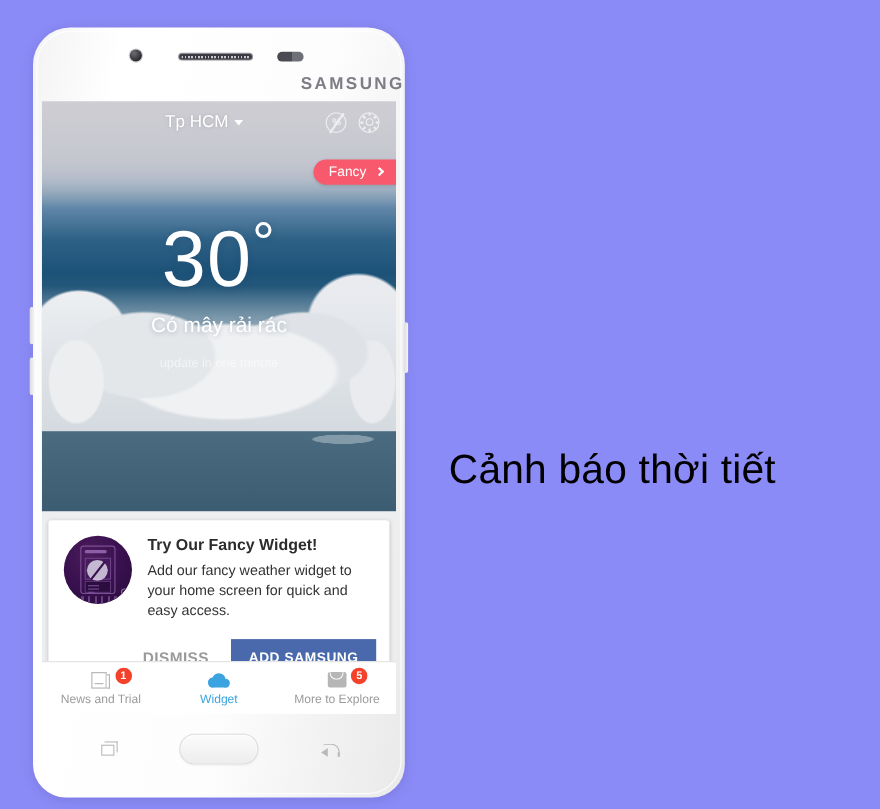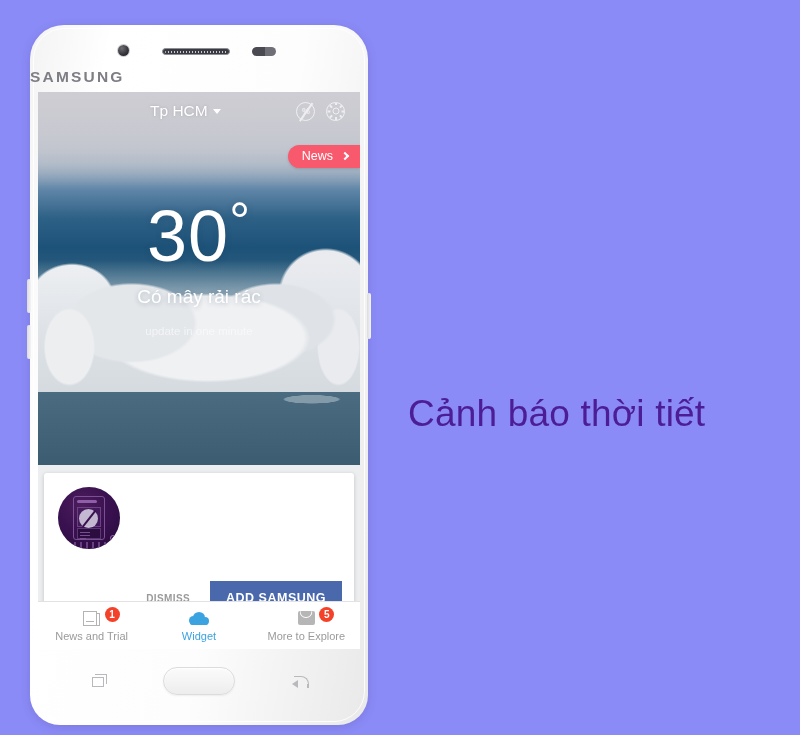--- a/index.html
+++ b/index.html
@@ -6,23 +6,23 @@
   html, body {
     width: 800px; height: 735px;
     overflow: hidden;
     font-family: "Liberation Sans", sans-serif;
   }
   body { background: #8b8bf7; position: relative; }
 
   
   .headline {
     position: absolute;
-    left: 408px; top: 393px;
+    left: 408px; top: 406px;
     font-size: 37px;
-    color: #4c1d95;
+    color: #000000;
     font-weight: 400;
     letter-spacing: 0.2px;
     white-space: nowrap;
   }
 
   
   .phone {
     position: absolute;
     left: 30px; top: 25px;
     width: 338px; height: 700px;
@@ -67,21 +67,21 @@
     background: repeating-linear-gradient(90deg,#c9c9cf 0 1.4px,#3a3a42 1.4px 3px);
     border-radius: 2px;
   }
   .sensor {
     position: absolute; left: 222px; top: 22px;
     width: 24px; height: 9px; border-radius: 5px;
     background: linear-gradient(90deg,#4a4a52 0 55%, #6f6f78 55% 100%);
   }
   .brand {
     position: absolute; top: 43px; left: 0; width: 100%;
-    text-align: left;
+    text-align: right;
     font-size: 15.5px; font-weight: 700; letter-spacing: 2.2px;
     color: #7d7d85;
   }
 
   
   .screen {
     position: absolute;
     left: 8px; top: 67px;
     width: 322px; height: 557px;
     background: #ffffff;
@@ -366,21 +366,21 @@
   }
   .card-desc {
     font-size: 13px; color: #333; line-height: 1.38;
   }
   .card-actions {
     position: absolute; right: 12px; bottom: 12px;
     display: flex; align-items: center; gap: 16px;
   }
   .btn-dismiss {
     background: none; border: none;
-    color: #9a9a9a; font-size: 10px; font-weight: 600;
+    color: #9a9a9a; font-size: 14px; font-weight: 600;
     letter-spacing: .4px; cursor: pointer;
     font-family: "Liberation Sans", sans-serif;
     padding: 6px 4px;
   }
   .btn-add {
     background: #4a69ac; border: none; color: #fff;
     font-size: 12.5px; font-weight: 700; letter-spacing: .5px;
     padding: 10px 16px; cursor: pointer;
     font-family: "Liberation Sans", sans-serif;
   }
@@ -531,21 +531,21 @@
               <i style="transform:rotate(0deg)"></i>
               <i style="transform:rotate(45deg)"></i>
               <i style="transform:rotate(90deg)"></i>
               <i style="transform:rotate(135deg)"></i>
             </span>
           </div>
         </div>
       </div>
 
       <div class="more-pill">
-        <span>News</span>
+        <span>Fancy</span>
         <span class="chev"></span>
       </div>
 
       <div class="temp-block">
         <div class="temp">
           <span>30</span><span class="deg">°</span>
         </div>
         <div class="cond">Có mây rải rác</div>
         <div class="upd">update in one minute</div>
       </div>
@@ -566,20 +566,24 @@
             <span class="innerbox"></span>
             <span class="lowbox">
                 <i></i>
                 <i></i>
                 <i></i>
               </span>
             <span class="gear2"></span>
             <span class="nosign"></span>
             <span class="feet"></span>
           </div>
+          <div class="card-txt">
+            <div class="card-title">Try Our Fancy Widget!</div>
+            <div class="card-desc">Add our fancy weather widget to your home screen for quick and easy access.</div>
+          </div>
         </div>
         <div class="card-actions">
           <button class="btn-dismiss">DISMISS</button>
           <button class="btn-add">ADD SAMSUNG</button>
         </div>
       </div>
     </div>
 
     <div class="tabs">
 

